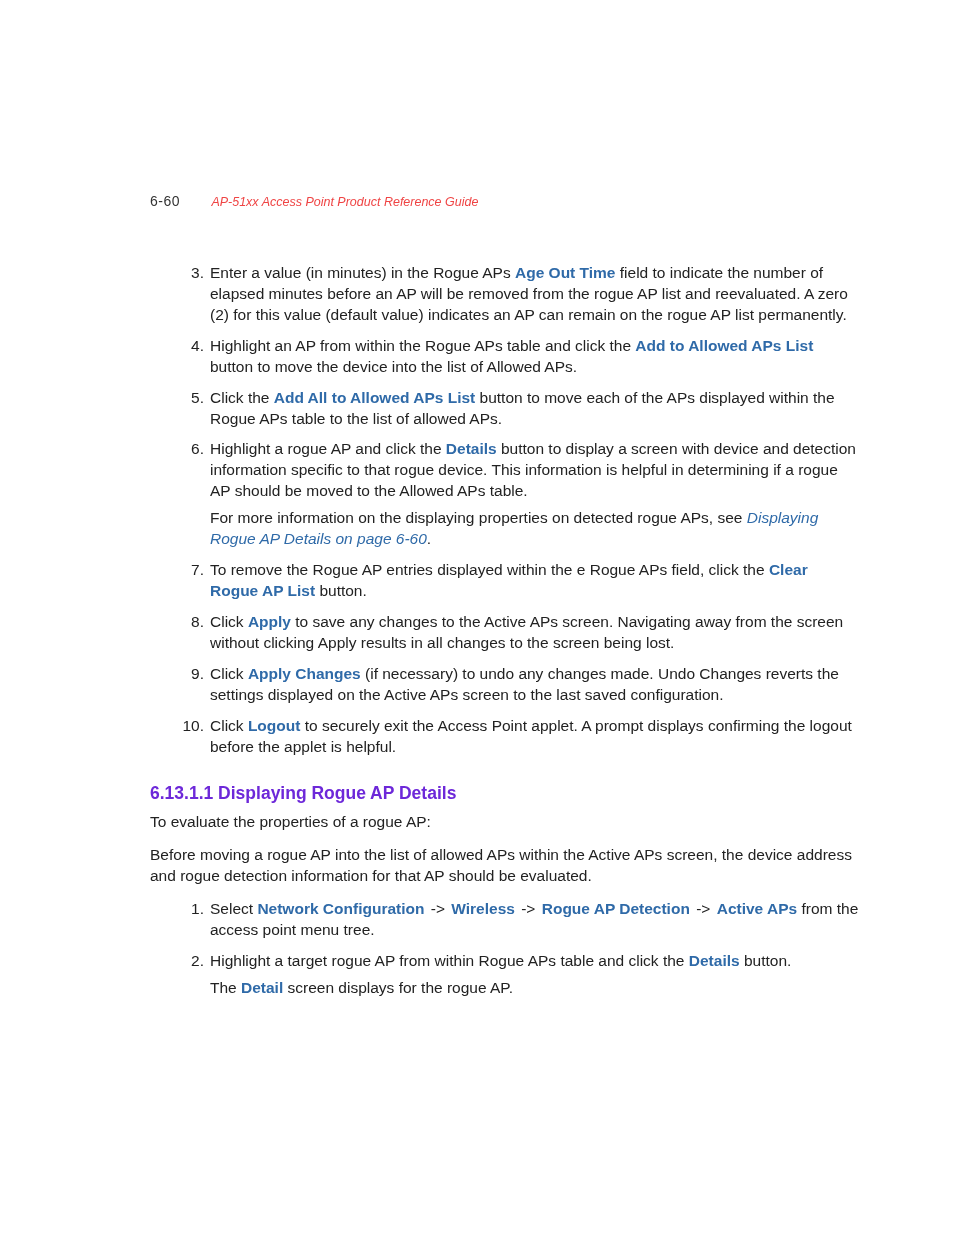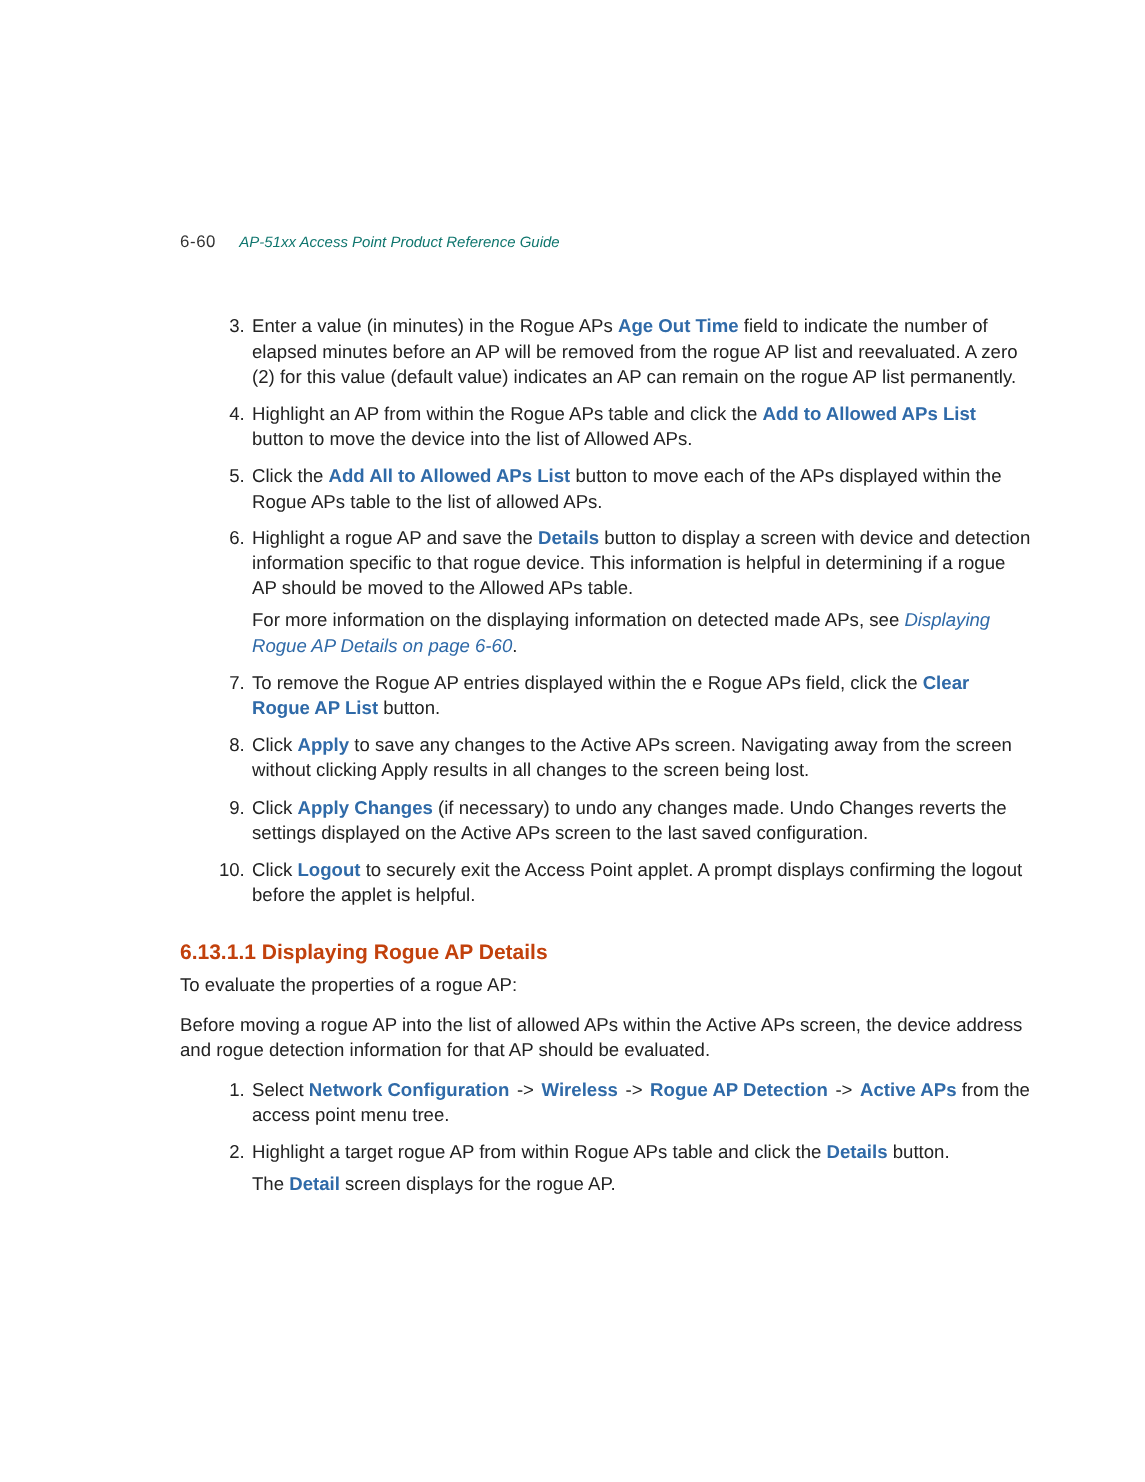--- a/index.html
+++ b/index.html
@@ -24,22 +24,22 @@
     left: 150px;
     font-size: 12px;
     color: #333;
   }
   .running-head .pageno {
     font-size: 14px;
     letter-spacing: 0.5px;
   }
   .running-head .title {
     font-style: italic;
-    color: #0f766e;
-    margin-left: 16px;
+    color: #ef4444;
+    margin-left: 28px;
     font-size: 12.5px;
   }
   .content {
     margin-top: 70px;
   }
   ol.steps {
     list-style: none;
     padding: 0;
     margin: 0 0 0 30px;
   }
@@ -65,21 +65,21 @@
     color: #2f6aa8;
     font-weight: bold;
   }
   .italic-link {
     color: #2f6aa8;
     font-style: italic;
   }
   h3.sec {
     font-size: 17.5px;
     font-weight: bold;
-    color: #c2410c;
+    color: #6d28d9;
     margin: 26px 0 8px 0;
   }
   p.body {
     font-size: 15.5px;
     line-height: 1.35;
     margin: 4px 0 12px 0;
     color: #222;
   }
   .arrow {
     margin: 0 2px;
@@ -104,22 +104,22 @@
         <li>
           <span class="num">4.</span>
           <div><span>Highlight an AP from within the Rogue APs table and click the </span><span class="bold-blue">Add to Allowed APs List</span><span> button to move the device into the list of Allowed APs.</span></div>
         </li>
         <li>
           <span class="num">5.</span>
           <div><span>Click the </span><span class="bold-blue">Add All to Allowed APs List</span><span> button to move each of the APs displayed within the Rogue APs table to the list of allowed APs.</span></div>
         </li>
         <li>
           <span class="num">6.</span>
-          <div><span>Highlight a rogue AP and save the </span><span class="bold-blue">Details</span><span> button to display a screen with device and detection information specific to that rogue device. This information is helpful in determining if a rogue AP should be moved to the Allowed APs table.</span></div>
-          <div class="para"><span>For more information on the displaying information on detected made APs, see </span><span class="italic-link">Displaying Rogue AP Details on page 6-60</span><span>.</span></div>
+          <div><span>Highlight a rogue AP and click the </span><span class="bold-blue">Details</span><span> button to display a screen with device and detection information specific to that rogue device. This information is helpful in determining if a rogue AP should be moved to the Allowed APs table.</span></div>
+          <div class="para"><span>For more information on the displaying properties on detected rogue APs, see </span><span class="italic-link">Displaying Rogue AP Details on page 6-60</span><span>.</span></div>
         </li>
         <li>
           <span class="num">7.</span>
           <div><span>To remove the Rogue AP entries displayed within the e Rogue APs field, click the </span><span class="bold-blue">Clear Rogue AP List</span><span> button.</span></div>
         </li>
         <li>
           <span class="num">8.</span>
           <div><span>Click </span><span class="bold-blue">Apply</span><span> to save any changes to the Active APs screen. Navigating away from the screen without clicking Apply results in all changes to the screen being lost.</span></div>
         </li>
         <li>

